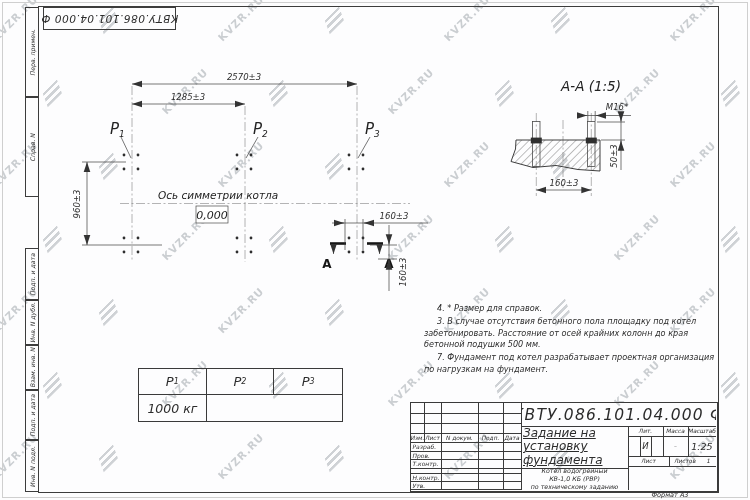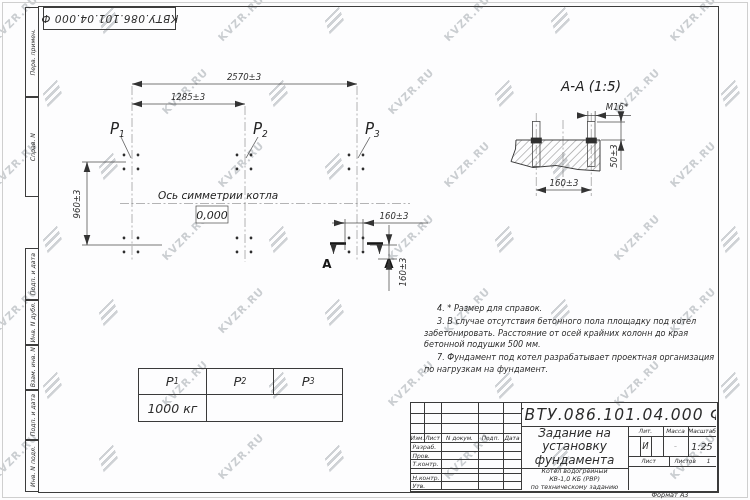--- a/index.html
+++ b/index.html
@@ -55,22 +55,22 @@
   
   .tblock{position:absolute;left:410px;top:402px;width:308px;height:90px;z-index:5;
           border:1.4px solid #3a3a3a;box-sizing:border-box;}
   .tblock .in{position:absolute;left:0;top:0;width:305px;height:87px;}
   .vl{position:absolute;width:1px;background:#3a3a3a;}
   .hl{position:absolute;height:1px;background:#3a3a3a;}
   .tb-txt{position:absolute;display:flex;align-items:center;justify-content:center;
           font:italic 5.8px "DejaVu Sans",sans-serif;white-space:nowrap;overflow:hidden;}
   .tb-left{justify-content:flex-start;padding-left:1.5px;font-size:6px;}
   .docnum{font:italic 15.5px "DejaVu Sans",sans-serif;letter-spacing:1.2px;}
-  .dtitle{font:italic 12px "DejaVu Sans",sans-serif;line-height:13.5px;text-align:center;
-          white-space:normal;}
+  .dtitle{font:italic 12px "DejaVu Sans",sans-serif;line-height:13.5px;text-align:left;
+          white-space:normal;text-decoration:underline;}
   .dsub{flex-direction:column;font-size:6.3px;line-height:7.8px;}
   .litv{font:italic 8.5px "DejaVu Sans",sans-serif;}
   .scalev{font:italic 9.5px "DejaVu Sans",sans-serif;}
   .logo-row{gap:3px;}
   .emblem{width:14px;height:13px;flex:0 0 auto;
           background:repeating-linear-gradient(115deg,#141414 0 2px,transparent 2px 4.4px);}
   .kvzr{font:bold 15px "DejaVu Sans",sans-serif;font-style:normal;letter-spacing:.5px;color:#111;}
   .ksub{display:flex;flex-direction:column;font:bold 4.8px "DejaVu Sans",sans-serif;
         font-style:normal;line-height:5.6px;color:#222;}
   .format{position:absolute;left:600px;top:491px;width:140px;text-align:center;z-index:5;

